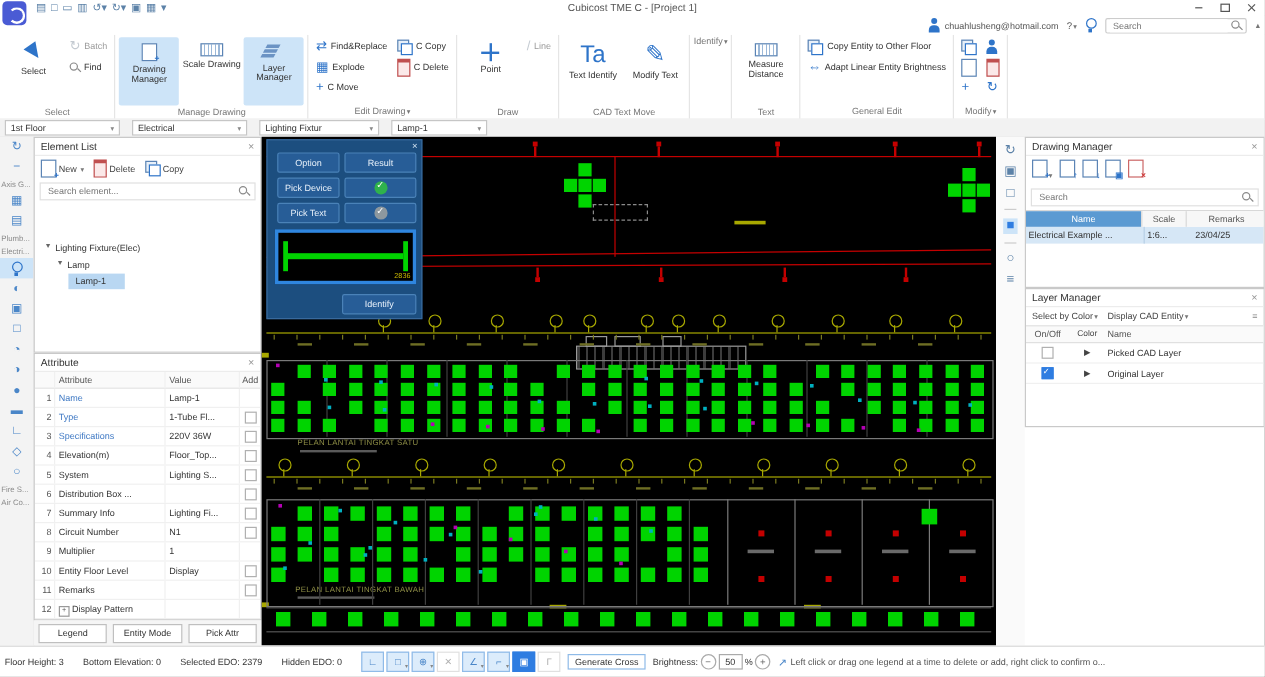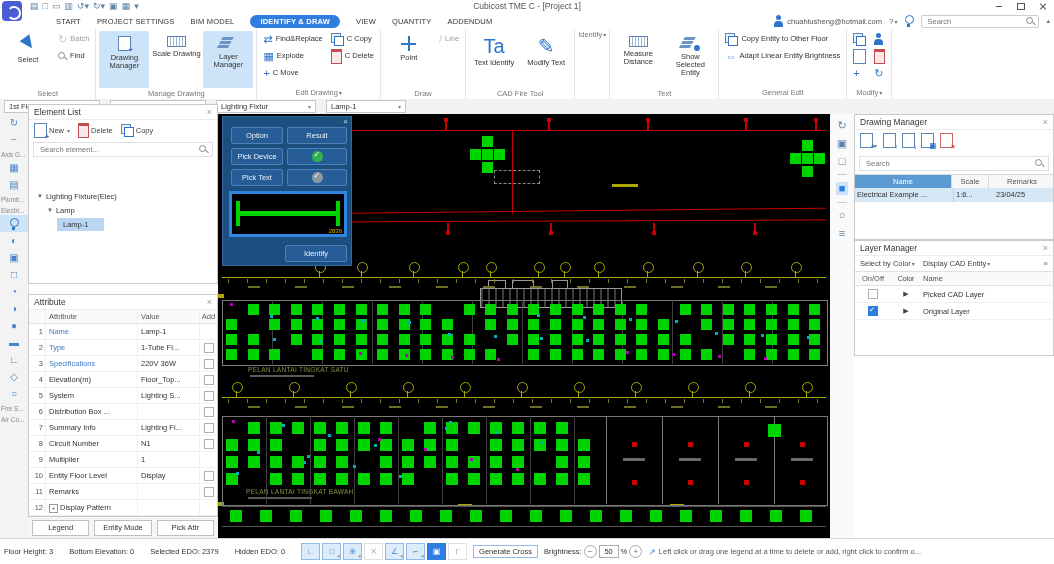--- a/index.html
+++ b/index.html
@@ -86,21 +86,21 @@
   .leftrail{position:absolute;left:0;top:114px;width:28px;height:424px;background:#f3f3f3;border-right:1px solid #ddd;display:flex;flex-direction:column;align-items:center;overflow:hidden;}
   .lr-item{width:28px;height:17px;display:flex;align-items:center;justify-content:center;}
   .lr-item .glyph{font-size:10px;color:#4a86c8;}
   .lr-item.active{background:#cde4f8;}
   .lr-label{width:27px;font-size:6.5px;color:#8a8a8a;white-space:nowrap;overflow:hidden;padding:3px 0 1px 1px;}
   
   .panel{position:absolute;background:#fff;border:1px solid #c9c9c9;box-sizing:border-box;overflow:hidden;}
   .phead{height:14px;display:flex;align-items:center;padding:0 5px;font-size:8.5px;color:#333;border-bottom:1px solid #ececec;}
   .pclose{margin-left:auto;color:#999;font-size:9px;line-height:9px;}
   .pclose::after{content:"×";}
-  .p-elemlist{left:28px;top:104px;width:190px;height:180px;}
+  .p-elemlist{left:28px;top:114px;width:190px;height:180px;}
   .eltb{display:flex;gap:8px;align-items:center;font-size:7.5px;color:#444;padding:3px 5px;}
   .eltb .tbi{display:flex;align-items:center;gap:2px;}
   .has-caret::after{content:"▾";font-size:6px;color:#777;margin-left:1px;}
   .searchrow{height:13px;border:1px solid #e0e0e0;margin:1px 4px 3px 4px;display:flex;align-items:center;padding:0 4px;}
   .searchrow input{border:none;outline:none;flex:1;font-size:7.5px;color:#555;min-width:0;font-family:inherit;}
   .trow{height:14px;display:flex;align-items:center;font-size:7.5px;color:#333;white-space:nowrap;}
   .tcaret{color:#666;font-size:6px;margin-right:3px;}
   .tsel{background:#b9d7f2;padding:2px 16px 2px 6px;}
   .p-attr{left:28px;top:294px;width:190px;height:223px;}
   .ahead{display:flex;font-size:7.5px;color:#555;height:13px;line-height:13px;background:#fafafa;border-bottom:1px solid #e4e4e4;}
@@ -188,29 +188,20 @@
       </div>
     <div class="wintitle">Cubicost TME C - [Project 1]</div>
     <div class="winctl">
       <span class="wc wc-min"></span>
       <span class="wc wc-max"></span>
       <span class="wc wc-close"></span>
     </div>
   </div>
 
   <div class="menubar">
-    <div class="tabs" id="tabs">
-        <span class="tab">START</span>
-        <span class="tab">PROJECT SETTINGS</span>
-        <span class="tab">BIM MODEL</span>
-        <span class="tab active">IDENTIFY &amp; DRAW</span>
-        <span class="tab">VIEW</span>
-        <span class="tab">QUANTITY</span>
-        <span class="tab">ADDENDUM</span>
-      </div>
     <div class="menuright">
       <span class="email">
           <span class="ic ic-person"></span>
           <span>chuahlusheng@hotmail.com</span>
         </span>
       <span class="help has-caret">?</span>
       <span class="ic ic-bulb"></span>
       <span class="srchbox">
         <input class="sin" placeholder="Search" style="">
         <span class="ic ic-mag"></span>
@@ -318,37 +309,31 @@
               <span class="rb-label">Text Identify</span>
             </div>
           </div>
           <div class="rb-col">
             <div class="rb-btn big">
               <span class="glyph">✎</span>
               <span class="rb-label">Modify Text</span>
             </div>
           </div>
         </div>
-        <div class="rb-caption">CAD Fire Tool</div>
+        <div class="rb-caption">CAD Text Move</div>
       </div>
       <div class="rb-group">
         <div class="rb-caption has-caret">Identify</div>
       </div>
       <div class="rb-group">
         <div class="rb-content">
           <div class="rb-col">
             <div class="rb-btn big">
               <span class="ic ic-ruler"></span>
               <span class="rb-label">Measure Distance</span>
-            </div>
-          </div>
-          <div class="rb-col">
-            <div class="rb-btn big">
-              <span class="ic ic-layers dot"></span>
-              <span class="rb-label">Show Selected Entity</span>
             </div>
           </div>
         </div>
         <div class="rb-caption">Text</div>
       </div>
       <div class="rb-group">
         <div class="rb-content">
           <div class="rb-col">
             <div class="rb-btn small">
               <span class="ic ic-copy"></span>

